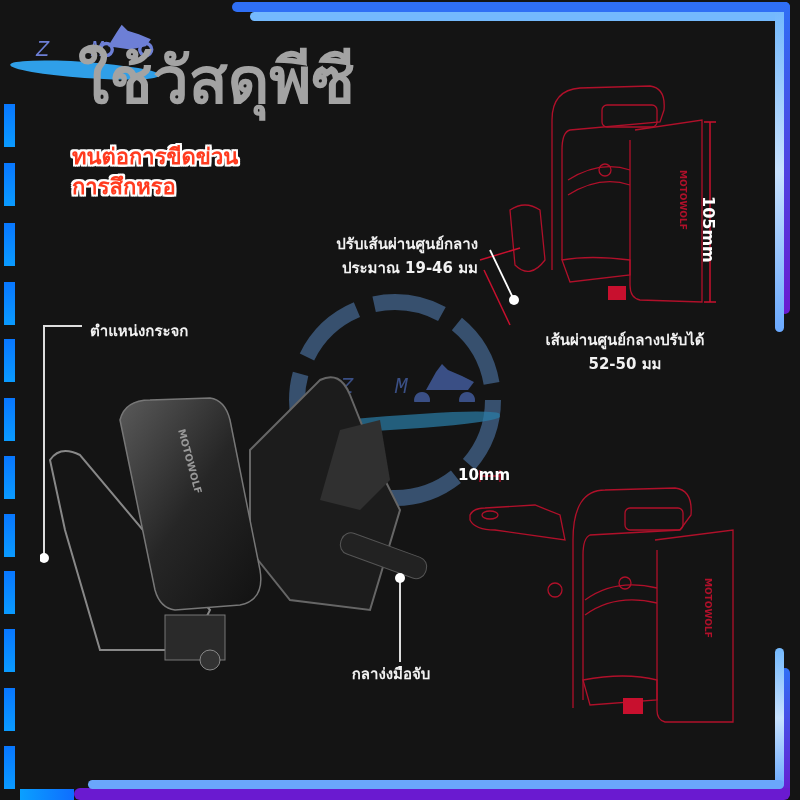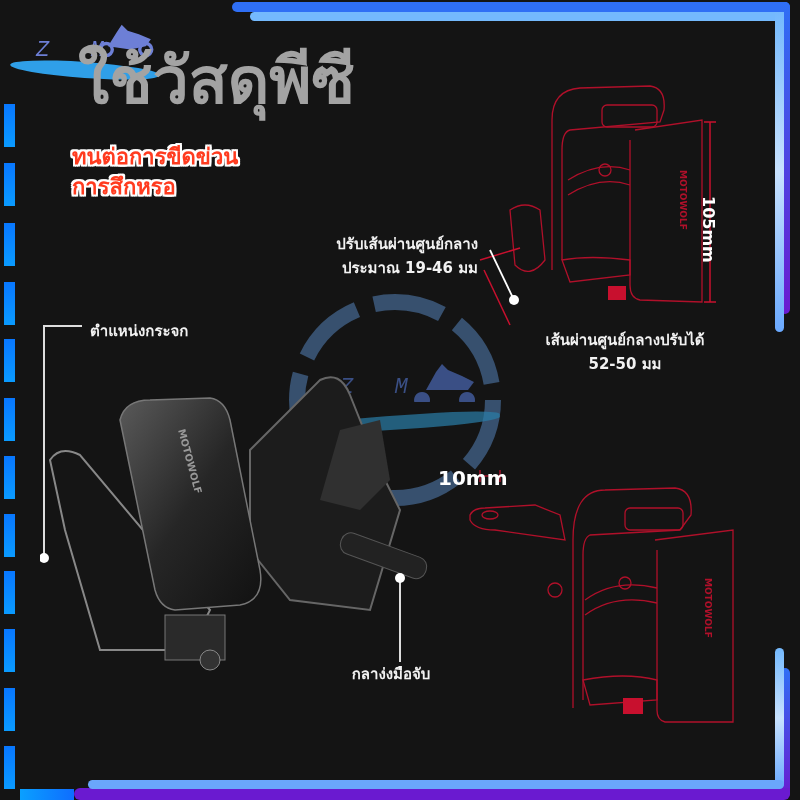--- a/index.html
+++ b/index.html
@@ -133,21 +133,21 @@
     <circle cx="160" cy="123" r="6"></circle>
     <path d="M118 220 Q160 212 192 220 L192 240 L125 245 Z"></path>
     <circle cx="90" cy="130" r="7"></circle>
   </g>
   <line x1="15" y1="10" x2="15" y2="22" stroke="#c8102e" stroke-width="1.2"></line>
   <line x1="35" y1="10" x2="35" y2="22" stroke="#c8102e" stroke-width="1.2"></line>
   <line x1="15" y1="16" x2="35" y2="16" stroke="#c8102e" stroke-width="1.2"></line>
   <rect x="158" y="238" width="20" height="16" fill="#c8102e"></rect>
   <text x="240" y="118" fill="#b0102a" font-size="9" font-weight="bold" transform="rotate(90 240 118)">MOTOWOLF</text>
 </svg>
-<div class="abs dim" style="left:438px;top:466px;font-size:20px">10mm</div>
+<div class="abs dim" style="left:458px;top:466px;font-size:15px">10mm</div>
 
 <svg class="abs" style="left:40px;top:360px" width="400" height="320" viewBox="0 0 400 320">
   <defs>
     <linearGradient id="mg" x1="0" y1="0" x2="1" y2="1">
       <stop offset="0" stop-color="#5a5a5a"></stop>
         <stop offset=".5" stop-color="#262626"></stop>
         <stop offset="1" stop-color="#111"></stop>
     </linearGradient>
   </defs>
 

